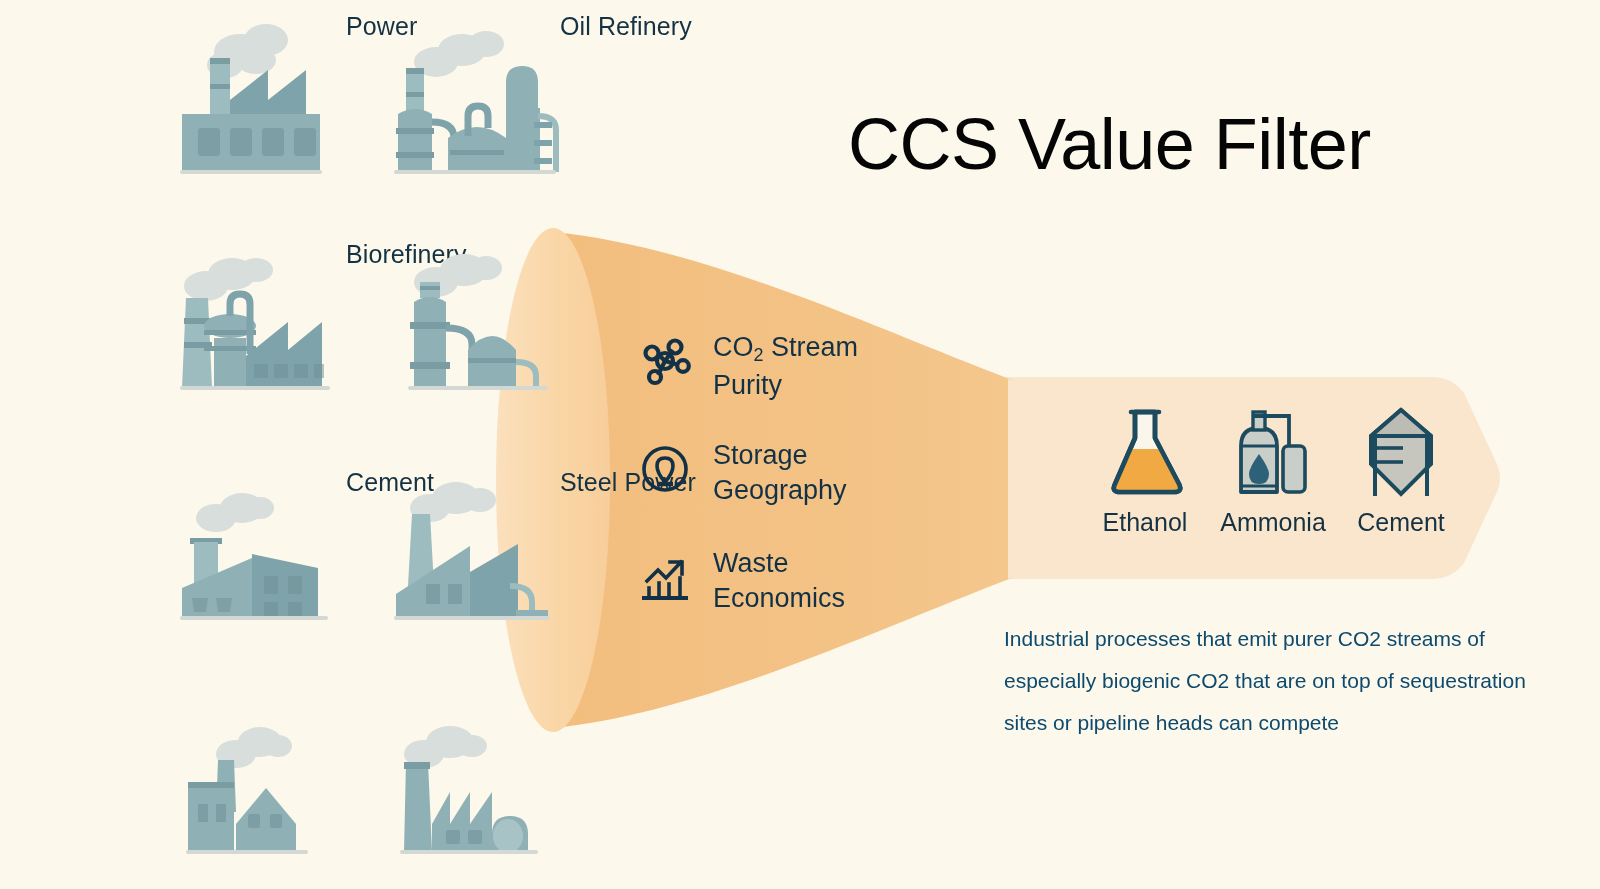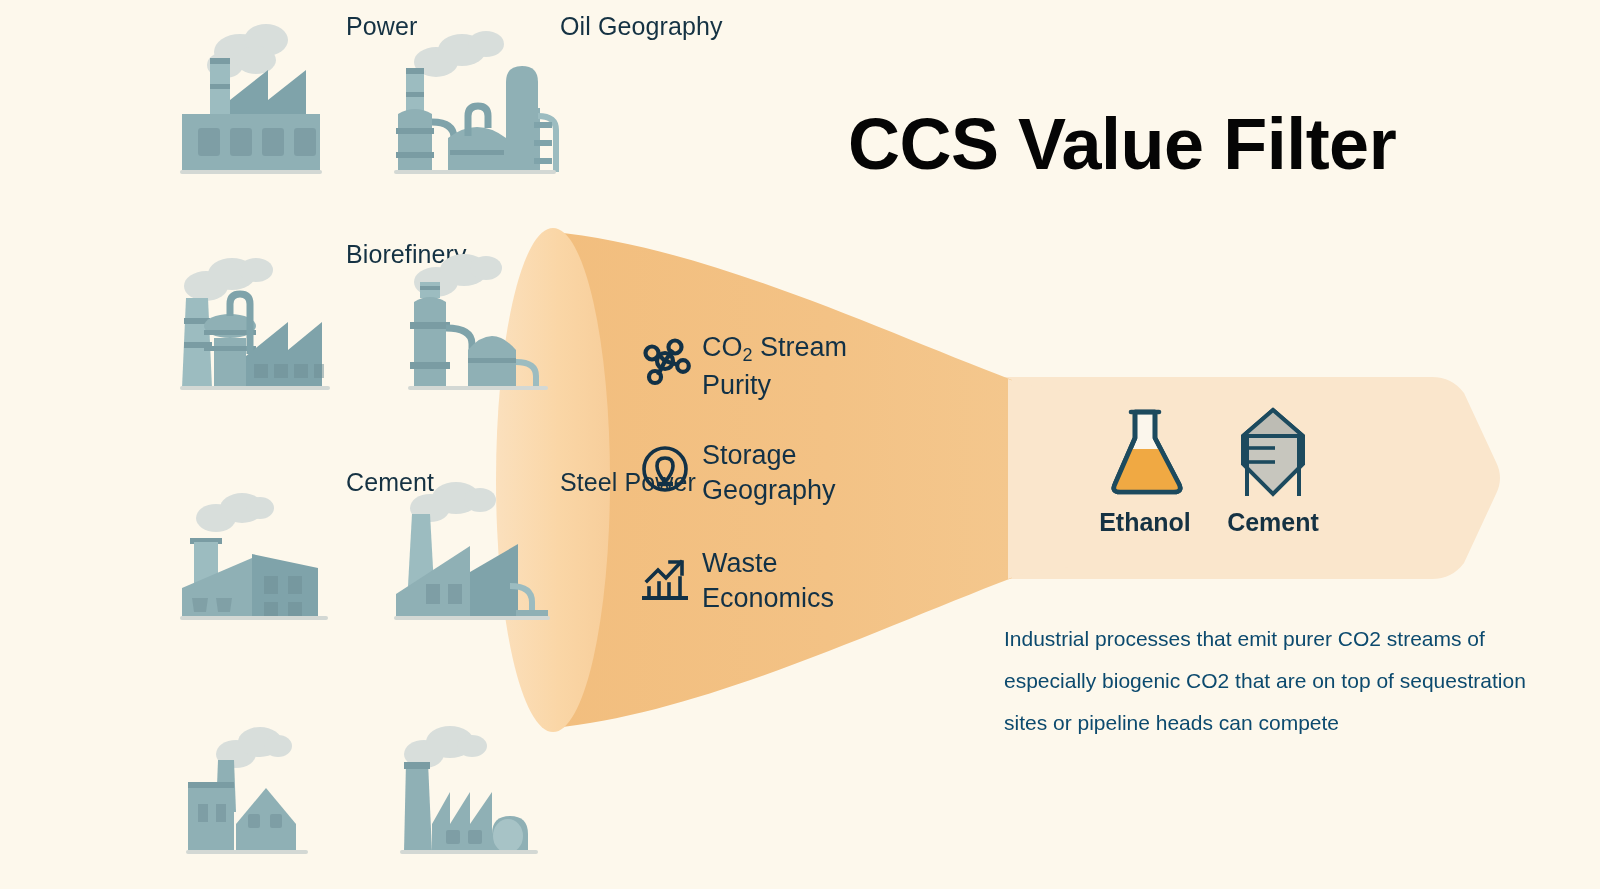--- a/index.html
+++ b/index.html
@@ -64,21 +64,21 @@
     margin-top: 4px;
     white-space: nowrap;
   }
 
   
   #title {
     position: absolute;
     left: 848px;
     top: 103px;
     font-size: 72px;
-    font-weight: bold;
+    font-weight: normal;
     color: #050505;
     letter-spacing: -0.5px;
     z-index: 4;
   }
 
   
   #criteria {
     position: absolute;
     left: 636px;
     top: 330px;
@@ -97,21 +97,21 @@
     height: 58px;
     display: flex;
     align-items: center;
     justify-content: center;
     margin-top: 2px;
   }
   .criterion-label {
     font-size: 27px;
     line-height: 35px;
     color: #123146;
-    margin-left: 8px;
+    margin-left: 19px;
     max-width: 180px;
   }
   .criterion-label sub {
     font-size: 18px;
     vertical-align: baseline;
     position: relative;
     top: 5px;
   }
 
   
@@ -122,21 +122,20 @@
     display: flex;
     align-items: flex-start;
     gap: 18px;
     z-index: 4;
   }
   .output-cell {
     width: 110px;
     display: flex;
     flex-direction: column;
     align-items: center;
-    font-weight: bold;
   }
   .output-icon {
     height: 104px;
     display: flex;
     align-items: flex-end;
     justify-content: center;
   }
   .output-label {
     font-size: 25px;
     color: #153243;
@@ -250,21 +249,21 @@
           <path d="M86 126 L86 106 q0 -10 10 -10 q10 0 10 10 L106 118" stroke="#7FA3AA" stroke-width="7" fill="none"></path>
           <path d="M124 72 q0 -16 16 -16 q16 0 16 16 L156 140 q0 16 -16 16 q-16 0 -16 -16 Z" fill="#8FB0B5"></path>
           <rect x="124" y="98" width="34" height="62" fill="#8FB0B5"></rect>
           <path d="M156 106 q18 0 18 14 L174 162" stroke="#9CBCC0" stroke-width="6" fill="none"></path>
           <rect x="152" y="112" width="18" height="6" fill="#7FA3AA"></rect>
           <rect x="152" y="130" width="18" height="6" fill="#7FA3AA"></rect>
           <rect x="152" y="148" width="18" height="6" fill="#7FA3AA"></rect>
           <rect x="12" y="160" width="162" height="4" rx="2" fill="#D3D8D4"></rect>
         </svg>
       </div>
-      <div class="source-label">Oil Geography</div>
+      <div class="source-label">Oil Refinery</div>
     </div>
 
     <div class="source-cell">
       <div class="source-icon">
         <svg width="178" height="180" viewBox="0 0 178 180">
           <g fill="#D8DEDB">
             <ellipse cx="38" cy="48" rx="22" ry="15"></ellipse>
             <ellipse cx="64" cy="36" rx="24" ry="16"></ellipse>
             <ellipse cx="88" cy="32" rx="17" ry="12"></ellipse>
           </g>
@@ -473,20 +472,34 @@
         <svg width="92" height="100" viewBox="0 0 92 100">
           <path d="M36 10 L56 10 L56 36 L80 82 q4 8 -5 8 L21 90 q-9 0 -5 -8 L36 36 Z" fill="#FBF6EC" stroke="#1C4A5E" stroke-width="4.6" stroke-linejoin="round"></path>
           <path d="M30.5 47 L61.5 47 L80 82 q4 8 -5 8 L21 90 q-9 0 -5 -8 Z" fill="#F0A943"></path>
           <path d="M36 10 L56 10 L56 36 L80 82 q4 8 -5 8 L21 90 q-9 0 -5 -8 L36 36 Z" fill="none" stroke="#1C4A5E" stroke-width="4.6" stroke-linejoin="round"></path>
           <line x1="32" y1="10" x2="60" y2="10" stroke="#1C4A5E" stroke-width="4.6" stroke-linecap="round"></line>
         </svg>
       </div>
       <div class="output-label">Ethanol</div>
     </div>
 
+    <div class="output-cell">
+      <div class="output-icon">
+        <svg width="92" height="100" viewBox="0 0 92 100">
+          <rect x="56" y="44" width="22" height="46" rx="5" fill="#C9CEC9" stroke="#1C4A5E" stroke-width="3.6"></rect>
+          <path d="M14 44 q0 -18 18 -18 q18 0 18 18 L50 90 L14 90 Z" fill="#C9CEC9" stroke="#1C4A5E" stroke-width="3.8" stroke-linejoin="round"></path>
+          <line x1="14" y1="44" x2="50" y2="44" stroke="#1C4A5E" stroke-width="3.2"></line>
+          <line x1="14" y1="84" x2="50" y2="84" stroke="#1C4A5E" stroke-width="3.2"></line>
+          <rect x="26" y="10" width="12" height="18" fill="#C9CEC9" stroke="#1C4A5E" stroke-width="3.4"></rect>
+          <path d="M26 14 L62 14 L62 44" fill="none" stroke="#1C4A5E" stroke-width="3.8"></path>
+          <path d="M32 52 q10 14 10 20 q0 10 -10 10 q-10 0 -10 -10 q0 -6 10 -20 Z" fill="#2C6177"></path>
+        </svg>
+      </div>
+      <div class="output-label">Ammonia</div>
+    </div>
 
     <div class="output-cell">
       <div class="output-icon">
         <svg width="92" height="100" viewBox="0 0 92 100">
           <path d="M46 8 L76 34 L76 62 L46 92 L16 62 L16 34 Z" fill="#C7C6BE" stroke="#1C4A5E" stroke-width="4"></path>
           <path d="M16 34 L76 34" stroke="#1C4A5E" stroke-width="4"></path>
           <path d="M46 8 L76 34 L16 34 Z" fill="#BDBCB4" stroke="#1C4A5E" stroke-width="4" stroke-linejoin="round"></path>
           <line x1="20" y1="46" x2="48" y2="46" stroke="#1C4A5E" stroke-width="3.6"></line>
           <line x1="20" y1="60" x2="48" y2="60" stroke="#1C4A5E" stroke-width="3.6"></line>
           <line x1="20" y1="34" x2="20" y2="94" stroke="#1C4A5E" stroke-width="4"></line>

